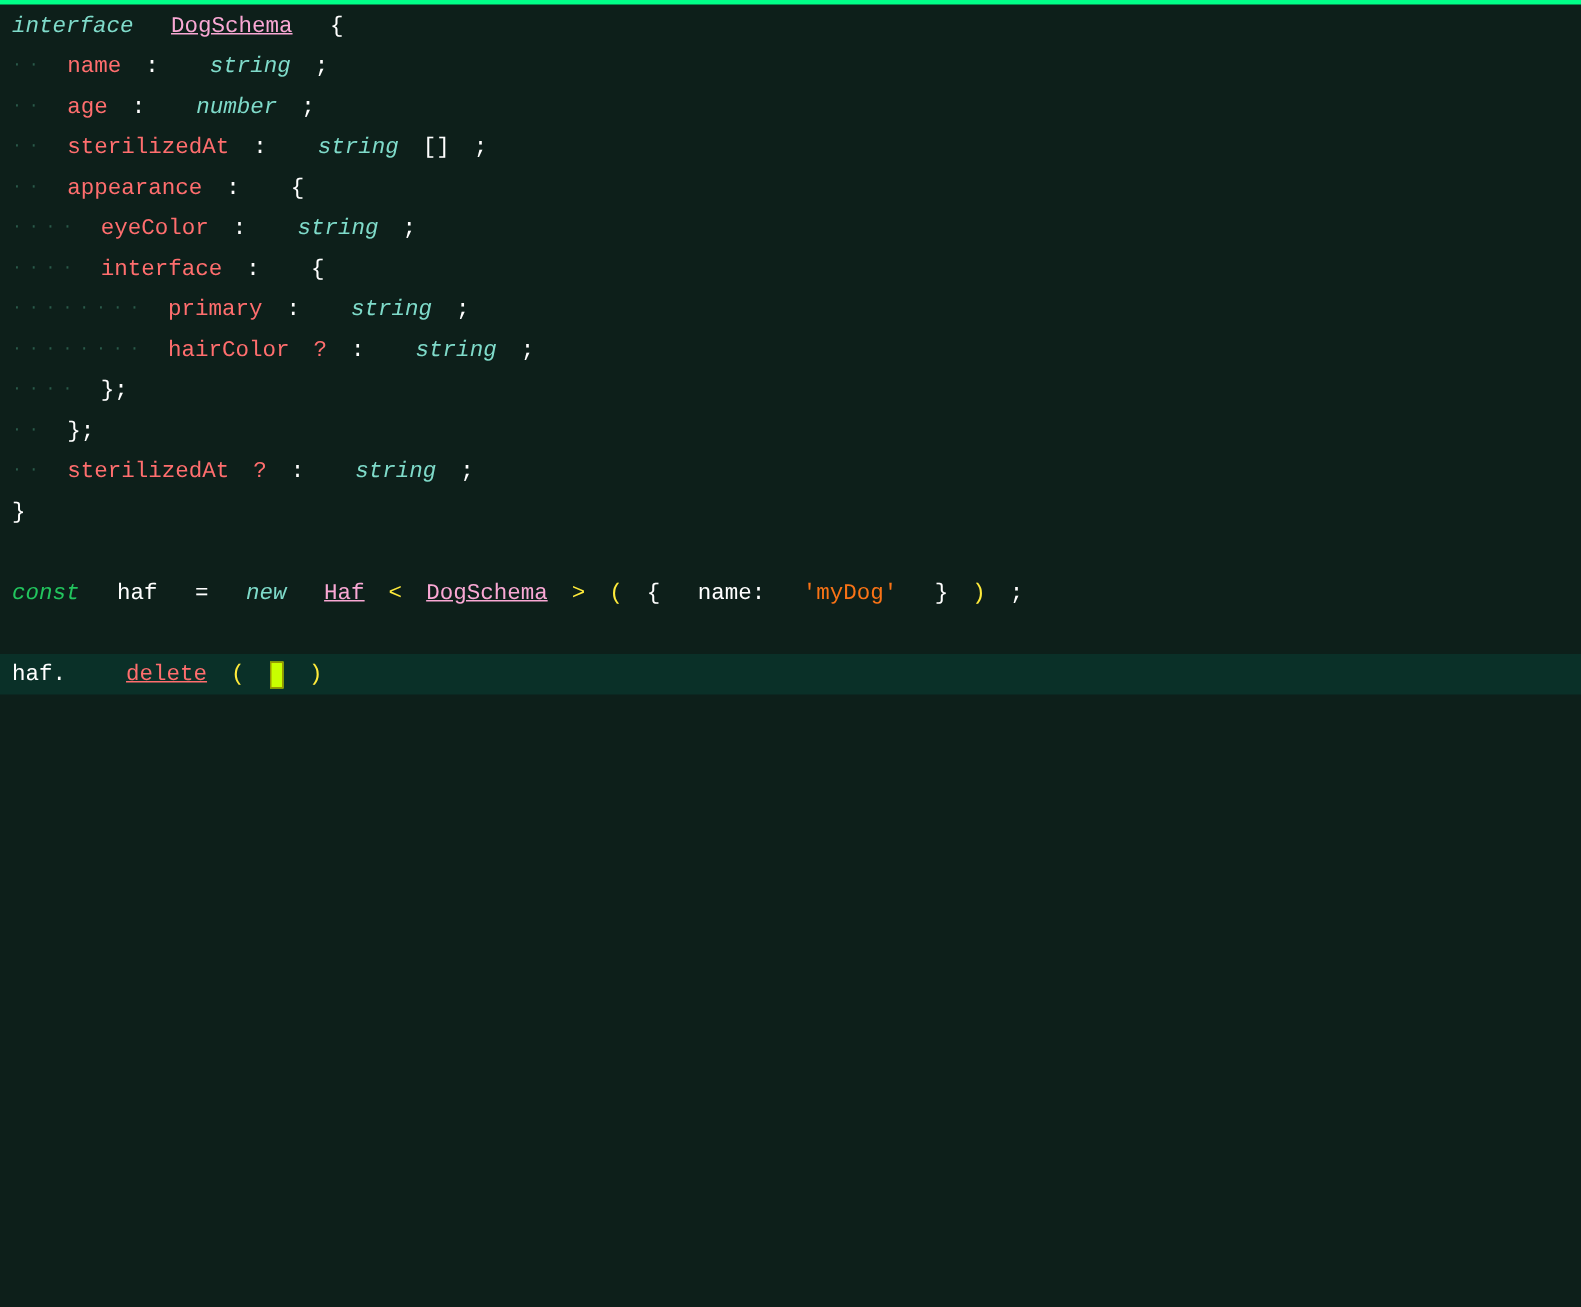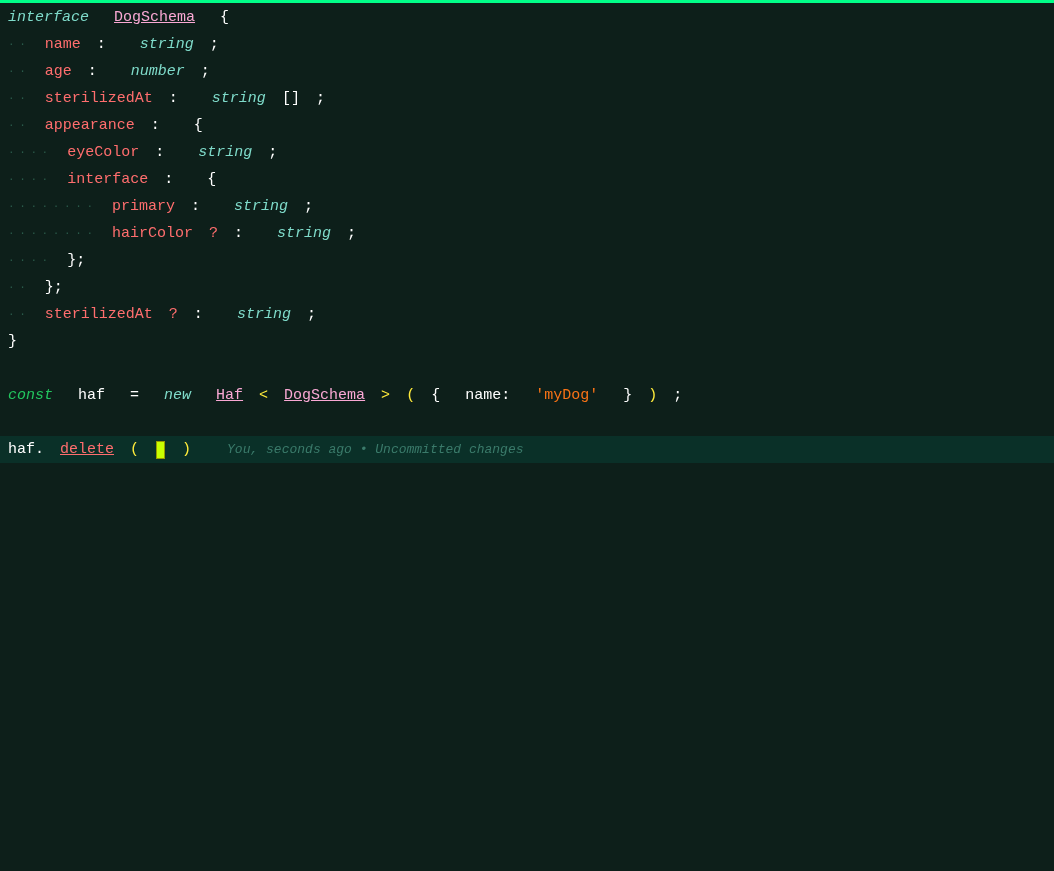--- a/index.html
+++ b/index.html
@@ -147,17 +147,17 @@
 
     <div class="line">&nbsp;</div>
 
     <div class="line">
       <span class="kw-const">const </span><span class="brace">haf </span><span class="operator">= </span><span class="kw-new">new </span><span class="type-name">Haf</span><span class="generic-bracket">&lt;</span><span class="type-name">DogSchema</span><span class="generic-bracket">&gt;</span><span class="paren">(</span><span class="brace">{</span><span class="brace"> name: </span><span class="string-val">'myDog'</span><span class="brace"> }</span><span class="paren">)</span><span class="semicolon">;</span>
     </div>
 
     <div class="line">&nbsp;</div>
 
     <div class="line active-line-highlight" style="background-color: #0a2e26;">
-      <span class="brace">haf.</span><span class="method" style="color:#ff6e6e; text-decoration:underline;">delete</span><span class="paren">(</span><span style="display:inline-block; width:9px; height:18px; background:#c8ff00; vertical-align:middle; margin:0 1px; border:1px solid #999900;"></span><span class="paren">)</span><span class="blame-info">You, seconds ago • Uncommitted changes</span>
+      <span class="brace">haf.</span><span class="method" style="color:#ff6e6e; text-decoration:underline;margin-left:24px;">delete</span><span class="paren">(</span><span style="display:inline-block; width:9px; height:18px; background:#c8ff00; vertical-align:middle; margin:0 1px; border:1px solid #999900;"></span><span class="paren">)</span>
     </div>
 
   </div>
 </div>
 
 </body></html>

